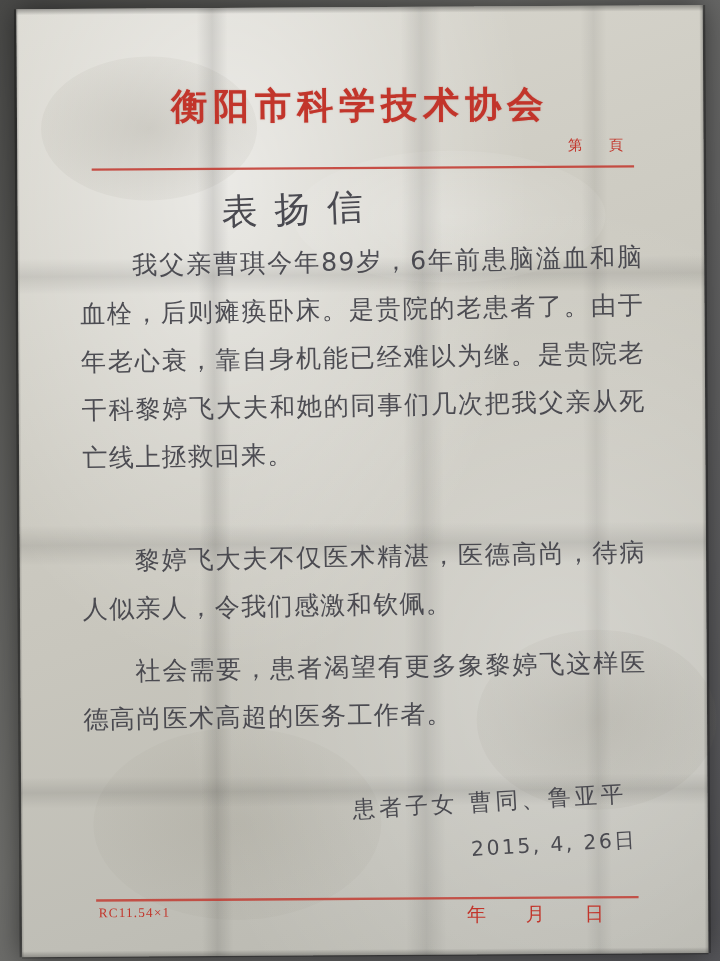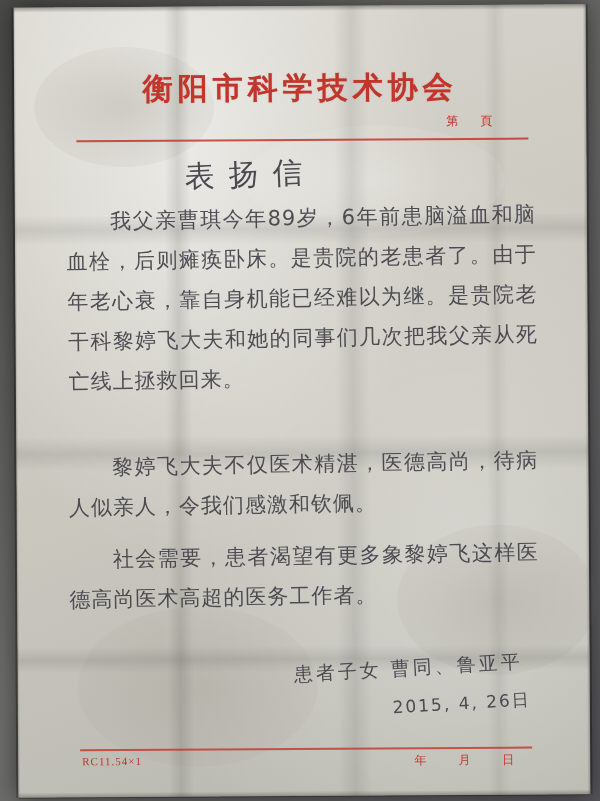--- a/index.html
+++ b/index.html
@@ -92,21 +92,21 @@
     left: 62px;
     width: 452px;
     top: 133px;
     height: 2px;
     background: #c2352b;
     opacity: .85;
   }
 
   .page-marks {
     position: absolute;
-    right: 72px;
+    right: 45px;
     top: 108px;
     color: #c2352b;
     font-size: 12px;
     letter-spacing: 22px;
     font-family: Liberation Serif, serif;
     text-align: center;
   }
 
   
   .hand {
@@ -176,24 +176,24 @@
     position: absolute;
     left: 64px;
     top: 748px;
     color: #c2352b;
     font-size: 11px;
     font-family: Liberation Serif, serif;
     letter-spacing: 1px;
   }
   .foot-right {
     position: absolute;
-    right: 62px;
+    right: 73px;
     top: 747px;
     color: #c2352b;
-    font-size: 12px;
+    font-size: 16px;
     letter-spacing: 14px;
     font-family: "DejaVu Sans", sans-serif;
   }
 
   
   .edge {
     position: absolute;
     pointer-events: none;
     background: rgba(0,0,0,0.25);
   }

